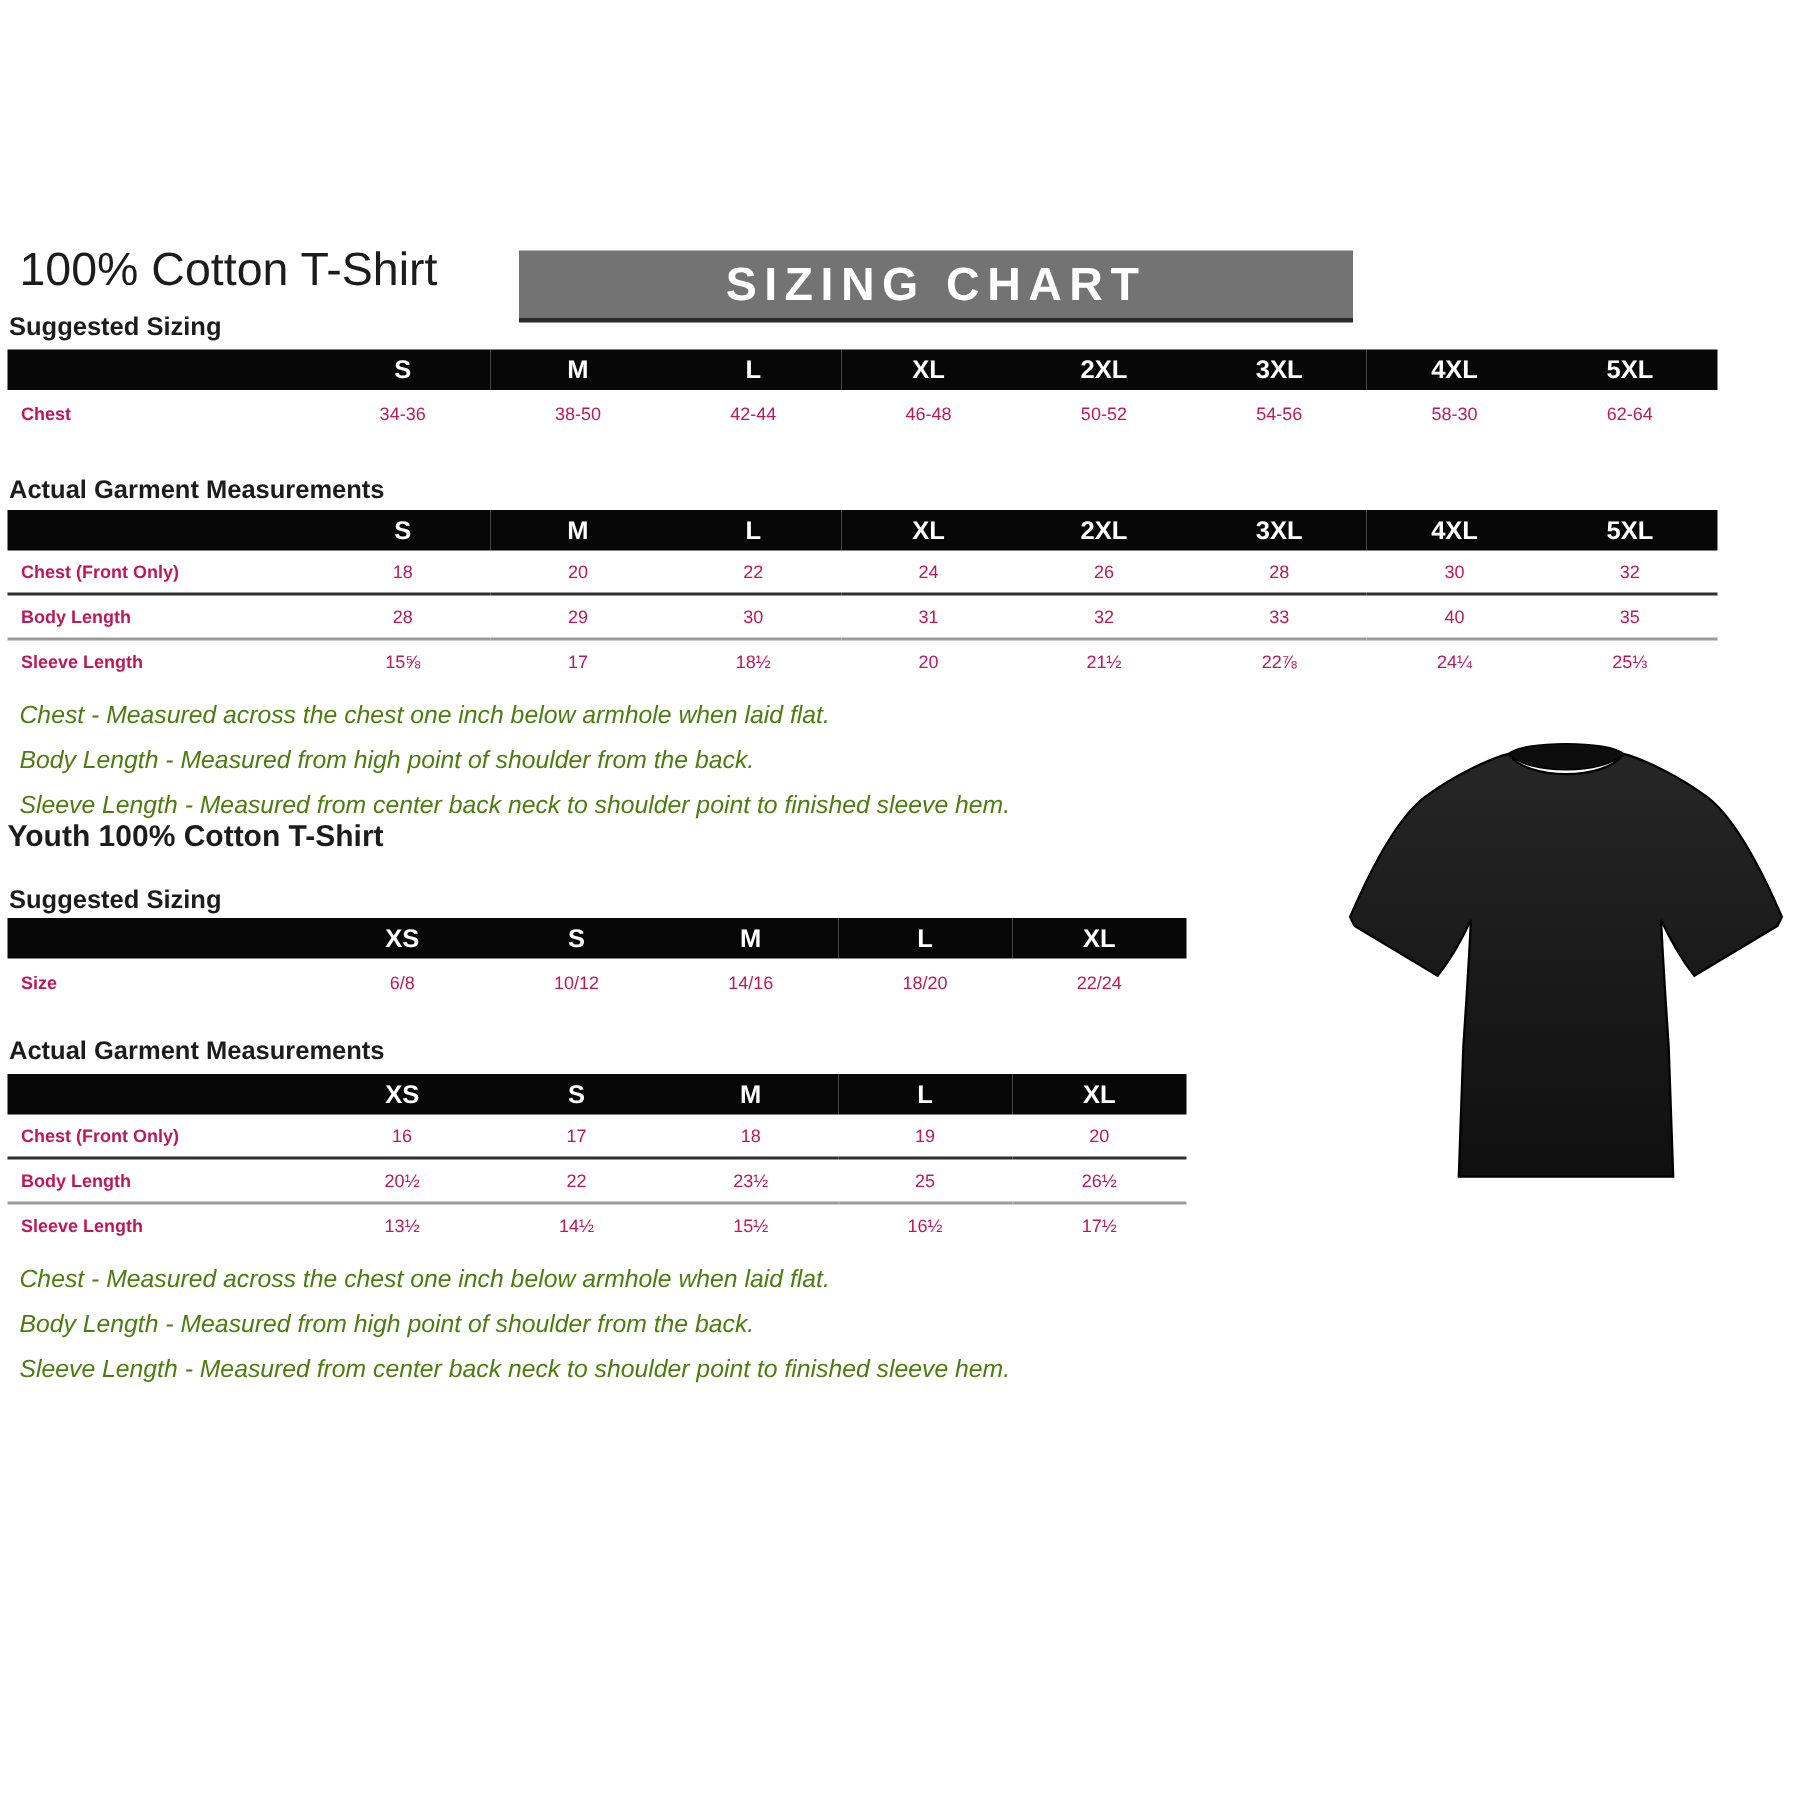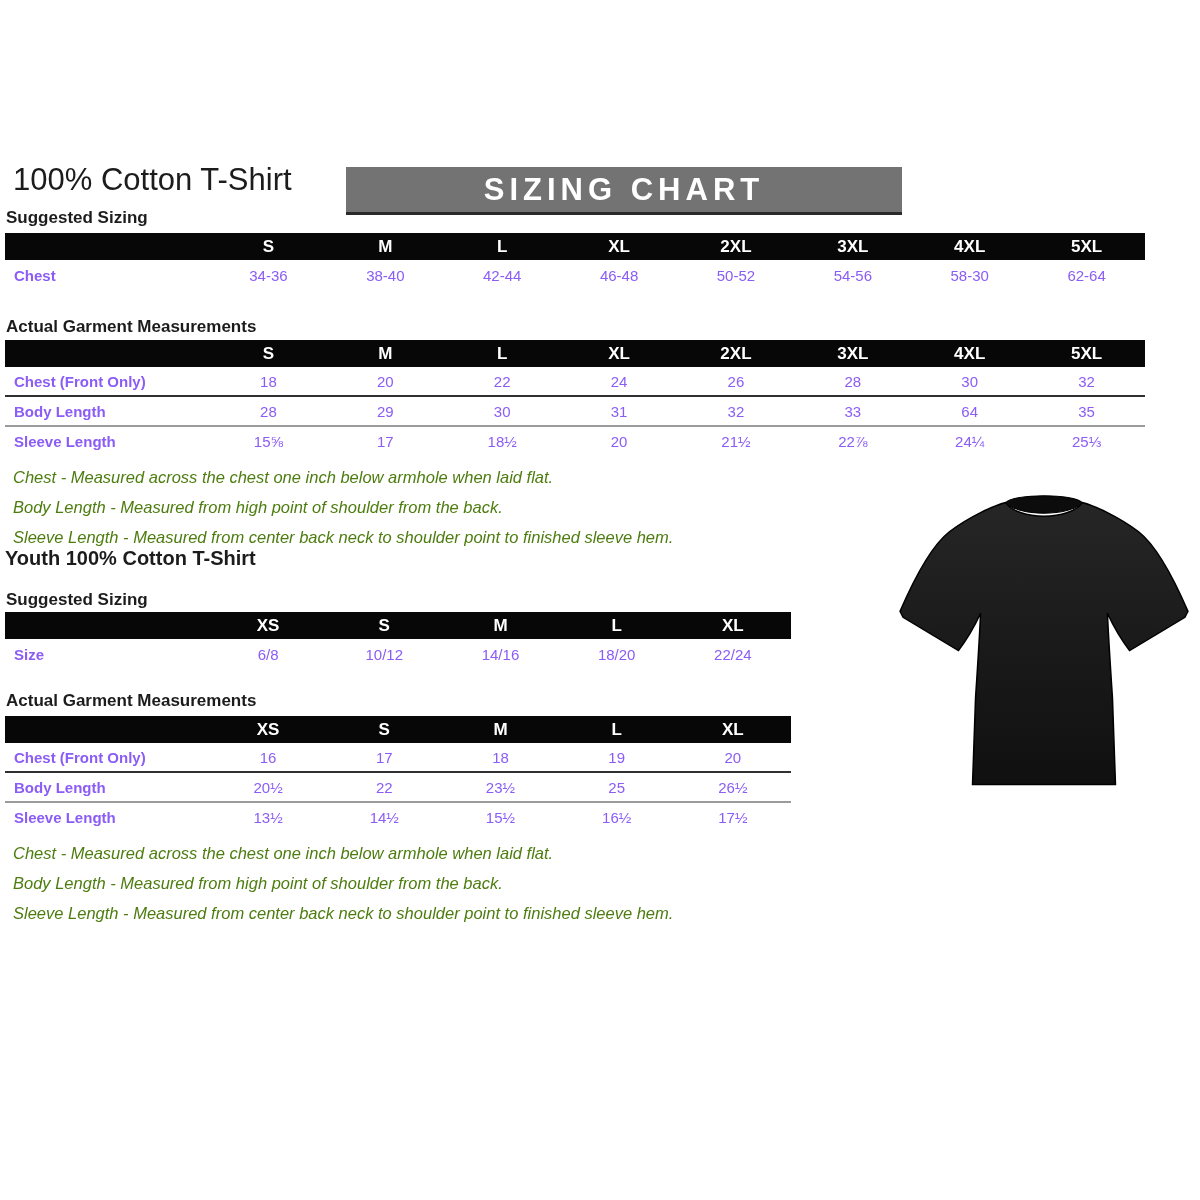--- a/index.html
+++ b/index.html
@@ -16,21 +16,21 @@
   #adult-sug-label{left:6px;top:208px;}
   #adult-act-label{left:6px;top:317px;}
   #youth-title{left:5px;top:547px;font-size:20px;font-weight:bold;}
   #youth-sug-label{left:6px;top:590px;}
   #youth-act-label{left:6px;top:691px;}
 
   table.sz{border-collapse:collapse;table-layout:fixed;}
   table.sz thead th{background:#070707;color:#fff;font-size:17px;font-weight:bold;
     height:27px;text-align:center;padding:0;}
   table.sz thead th.lab{text-align:left;}
-  table.sz tbody td{font-size:15px;height:31px;text-align:center;vertical-align:middle;padding:0;color:#8b5cf6;}
+  table.sz tbody td{font-size:12px;height:31px;text-align:center;vertical-align:middle;padding:0;color:#be185d;}
   table.sz tbody td.lab{text-align:left;padding-left:9px;font-weight:bold;}
   table.sz tbody td.lab .suffix{font-weight:bold;margin-top:12px;}
   table.sz col.c-label{width:205px;}
   table.sz tr.sep-dark td{border-bottom:2px solid #303030;}
   table.sz tr.sep-light td{border-bottom:2px solid #9b9b9b;}
   table.compact tbody td{height:28px;}
 
   #adult-sug-table{left:5px;top:233px;width:1140px;}
   #adult-act-table{left:5px;top:340px;width:1140px;}
   #youth-sug-table{left:5px;top:612px;width:786px;}
@@ -76,21 +76,21 @@
           <th>2XL</th>
           <th>3XL</th>
           <th>4XL</th>
           <th>5XL</th>
         </tr>
       </thead>
       <tbody>
         <tr>
           <td class="lab"><span>Chest</span></td>
           <td>34-36</td>
-          <td>38-40</td>
+          <td>38-50</td>
           <td>42-44</td>
           <td>46-48</td>
           <td>50-52</td>
           <td>54-56</td>
           <td>58-30</td>
           <td>62-64</td>
         </tr>
       </tbody>
     </table>
 
@@ -133,21 +133,21 @@
           <td>32</td>
         </tr>
         <tr class="sep-light">
           <td class="lab"><span>Body Length</span></td>
           <td>28</td>
           <td>29</td>
           <td>30</td>
           <td>31</td>
           <td>32</td>
           <td>33</td>
-          <td>64</td>
+          <td>40</td>
           <td>35</td>
         </tr>
         <tr>
           <td class="lab"><span>Sleeve Length</span></td>
           <td>15⅝</td>
           <td>17</td>
           <td>18½</td>
           <td>20</td>
           <td>21½</td>
           <td>22⅞</td>

